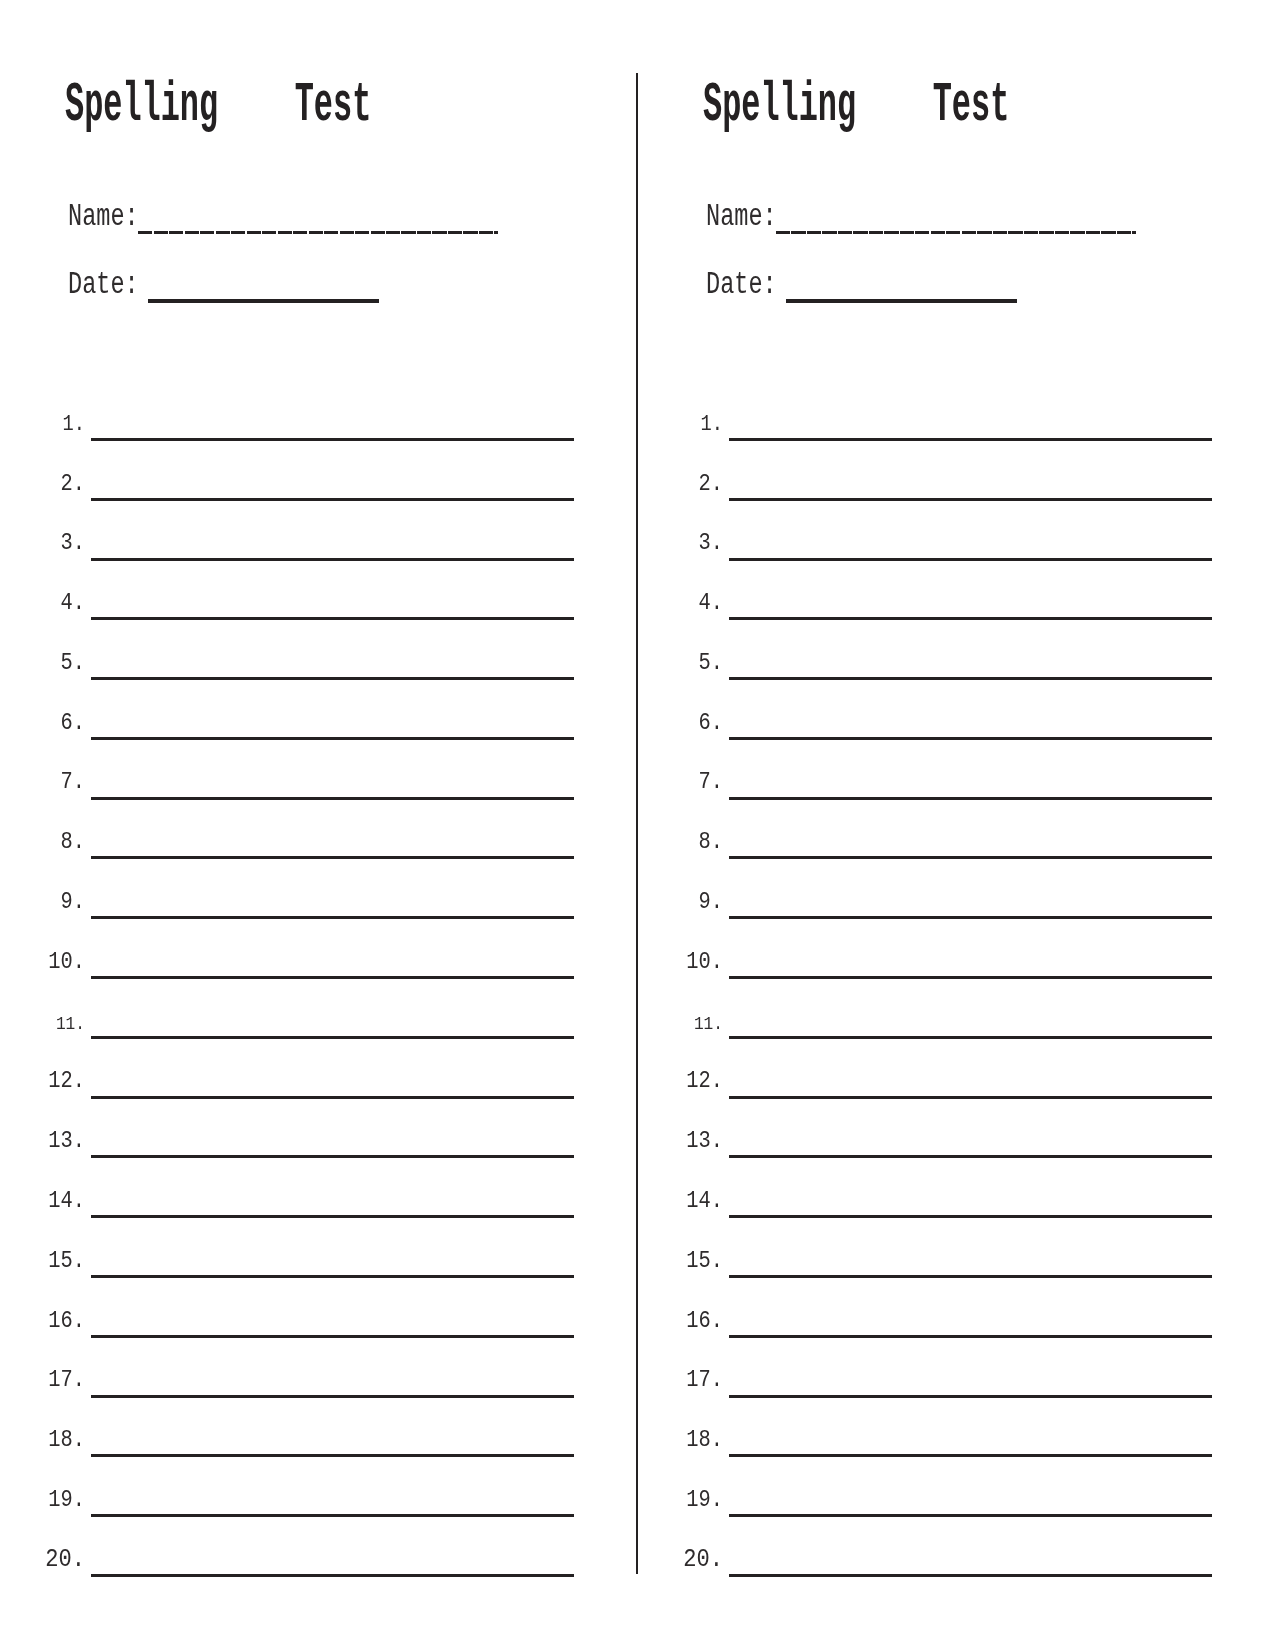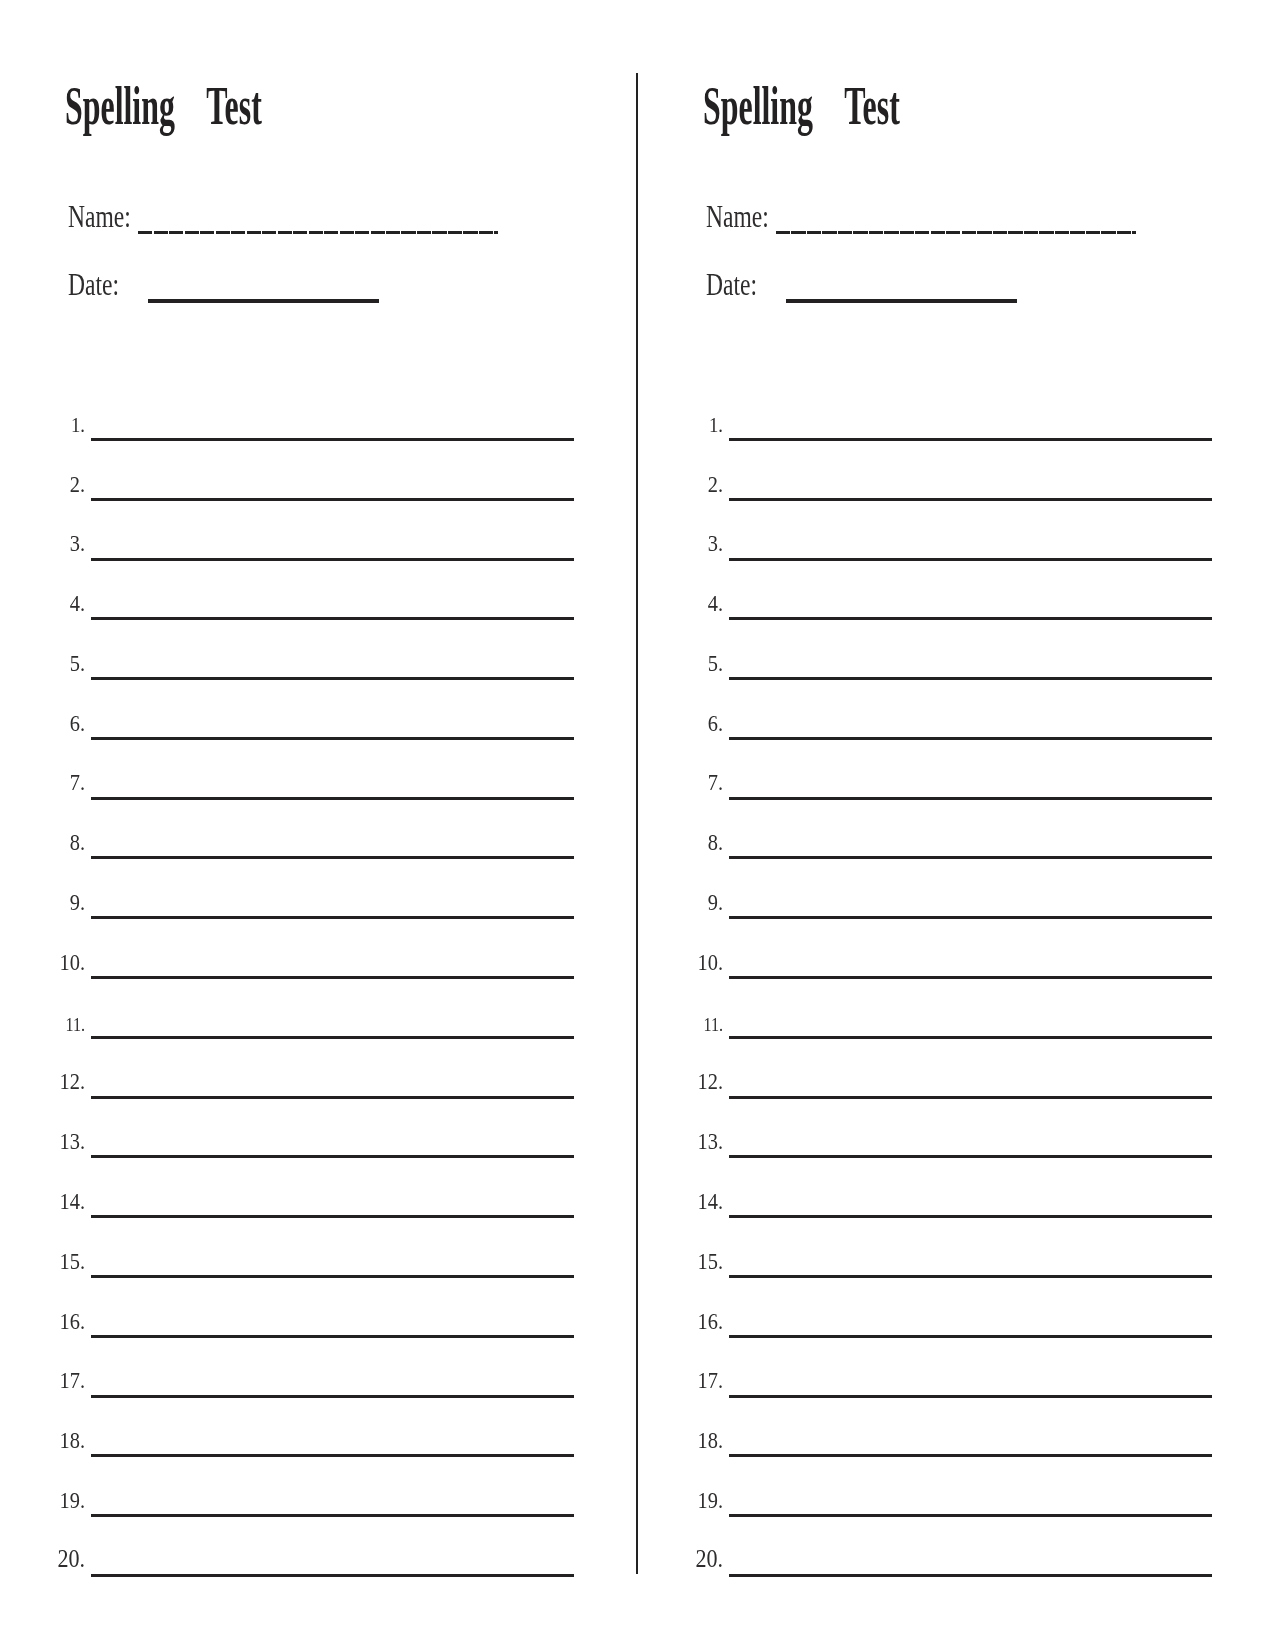--- a/index.html
+++ b/index.html
@@ -6,21 +6,21 @@
     margin: 0;
     padding: 0;
     background: #ffffff;
   }
   .page {
     position: relative;
     width: 1275px;
     height: 1650px;
     background: var(--paper, #ffffff);
     overflow: hidden;
-    font-family: Liberation Serif, serif;
+    font-family: Liberation Mono, monospace;
     color: var(--text, #2a2728);
   }
   .divider {
     position: absolute;
     left: 636px;
     top: 73px;
     width: 2px;
     height: 1501px;
     background: var(--ink, #242122);
   }

